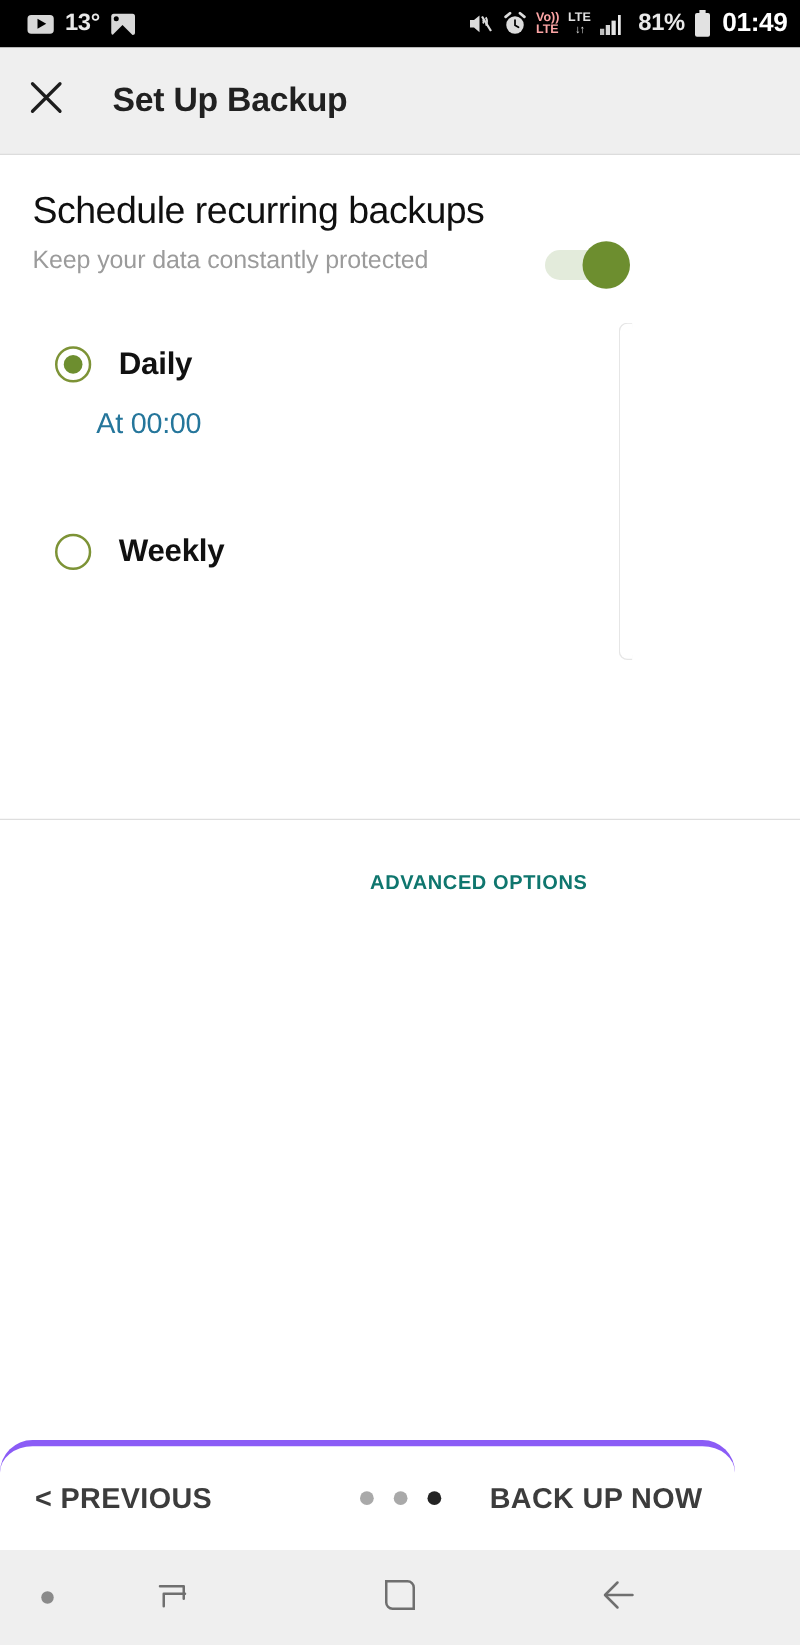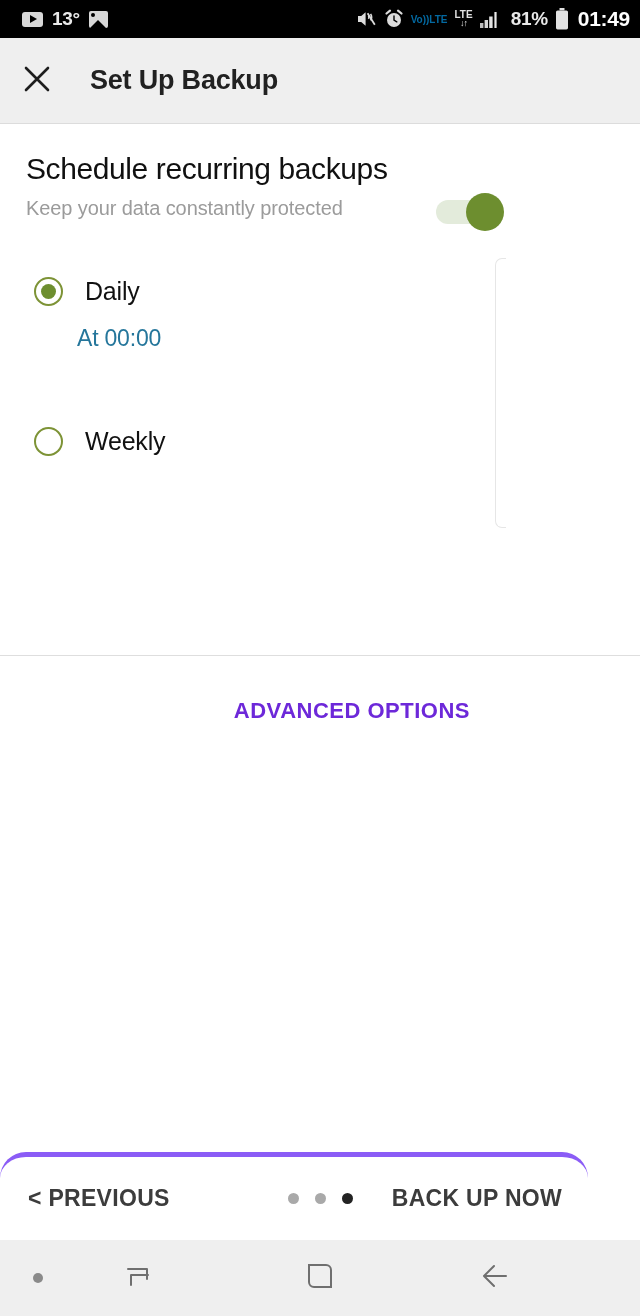--- a/index.html
+++ b/index.html
@@ -62,22 +62,22 @@
     width: 4px; height: 4px; border-radius: 50%; background: #000;
   }
   .icon-photo::after {
     content: ""; position: absolute; left: 1px; bottom: 0;
     width: 0; height: 0;
     border-left: 8px solid transparent; border-right: 8px solid transparent;
     border-bottom: 8px solid #000;
   }
   .icon-mute-svg, .icon-alarm-svg, .icon-sig-svg, .icon-batt-svg { display: block; }
   .icon-volte {
-    display: flex; flex-direction: row; align-items: flex-start;
-    line-height: 9px; color: #0369a1; font-weight: 700;
+    display: flex; flex-direction: column; align-items: flex-start;
+    line-height: 9px; color: #fca5a5; font-weight: 700;
   }
   .icon-volte .l1 { font-size: 10px; }
   .icon-volte .l2 { font-size: 10px; }
   .icon-ltearr {
     display: flex; flex-direction: column; align-items: center;
     line-height: 9px; color: #e0e0e0; font-weight: 700;
   }
   .icon-ltearr .l1 { font-size: 10px; letter-spacing: 0px; }
   .icon-ltearr .l2 { font-size: 9px; letter-spacing: -1px; }
 
@@ -146,24 +146,25 @@
     position: absolute;
     left: 30px; top: 0;
     width: 38px; height: 38px;
     border-radius: 50%;
     background: #6d8e2f;
   }
 
   
   .opt {
     position: absolute;
-    left: 34px;
+    left: 44px;
     display: flex;
     align-items: flex-start;
     cursor: pointer;
+    font-weight: bold;
   }
   .radio {
     width: 29px; height: 29px;
     border-radius: 50%;
     border: 2.5px solid #7d9336;
     position: relative;
     flex: none;
   }
   .radio.checked::after {
     content: "";
@@ -198,24 +199,24 @@
     position: absolute;
     left: 0; width: 640px; height: 1px;
     background: #dedede;
   }
   .divider-options { top: 530px; }
 
   .advanced-options {
     position: absolute;
     top: 573px;
     right: 38px;
-    font-size: 22px;
+    font-size: 16px;
     font-weight: 700;
     letter-spacing: 0.5px;
-    color: #6d28d9;
+    color: #0f766e;
     cursor: pointer;
   }
 
   
   .scroll-indicator {
     position: absolute;
     top: 133px; right: 2px;
     width: 11px; height: 270px;
     border: 1px solid #e6e6e6;
     border-right: none;

